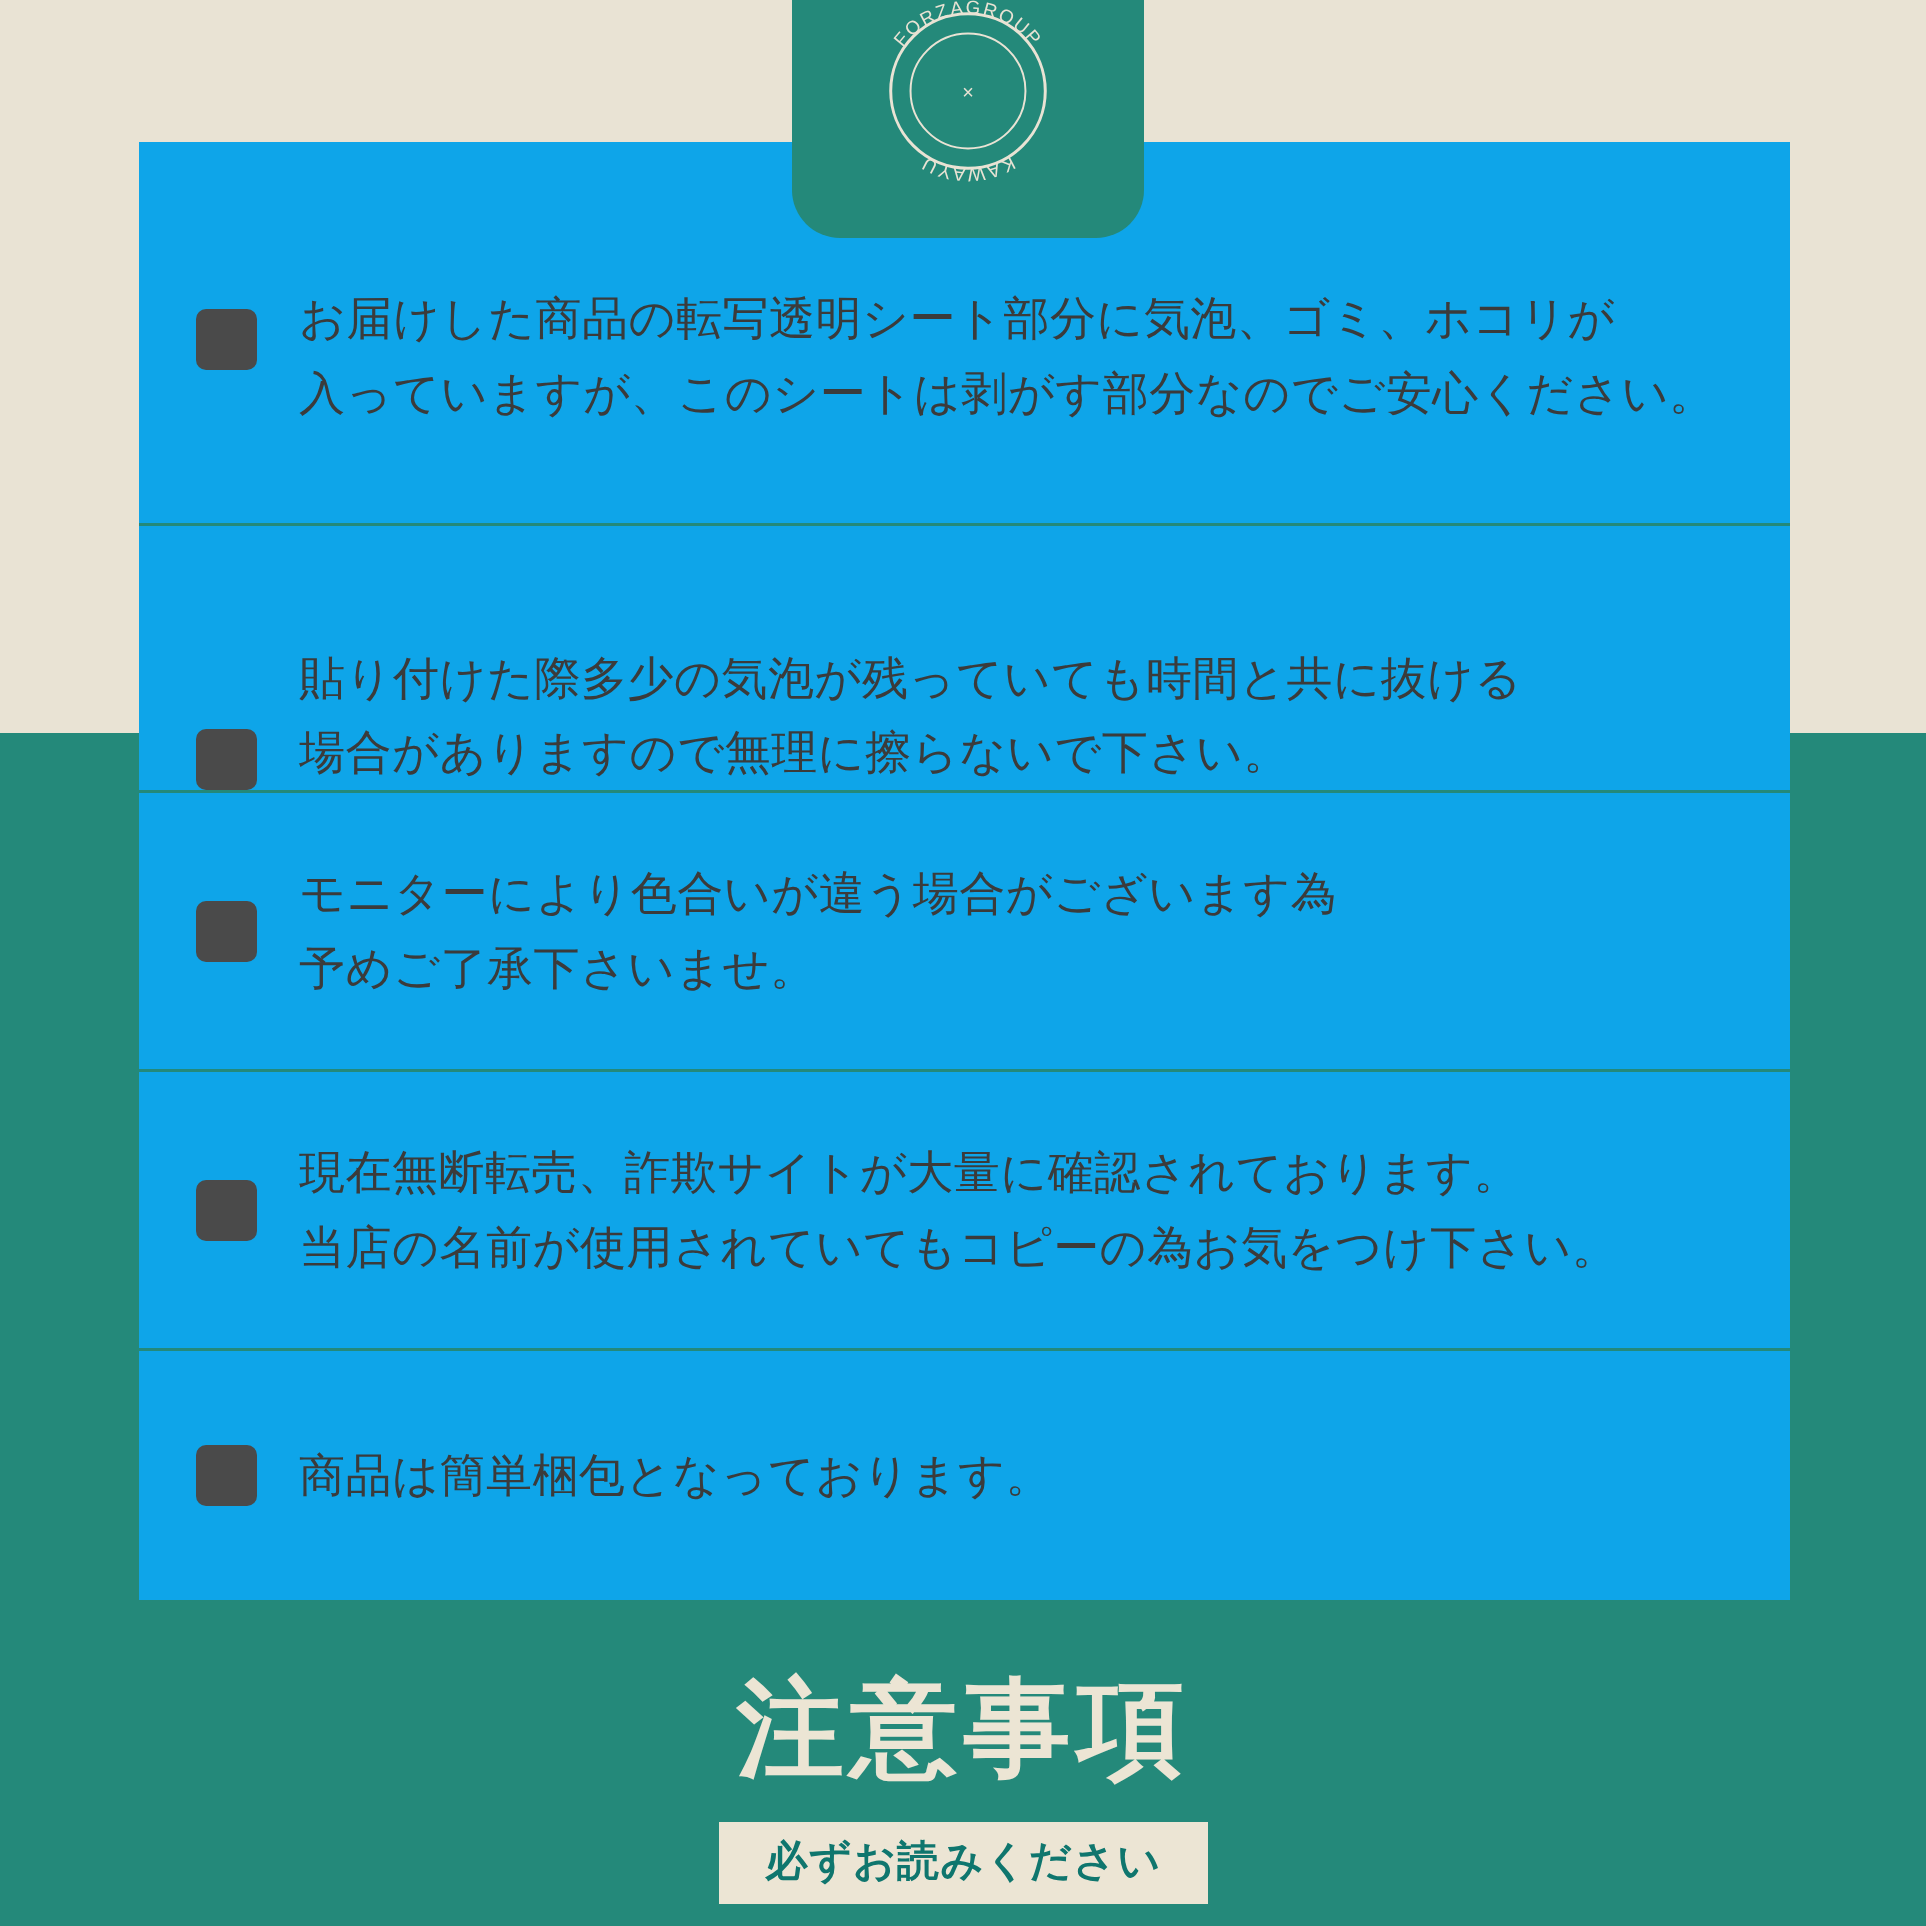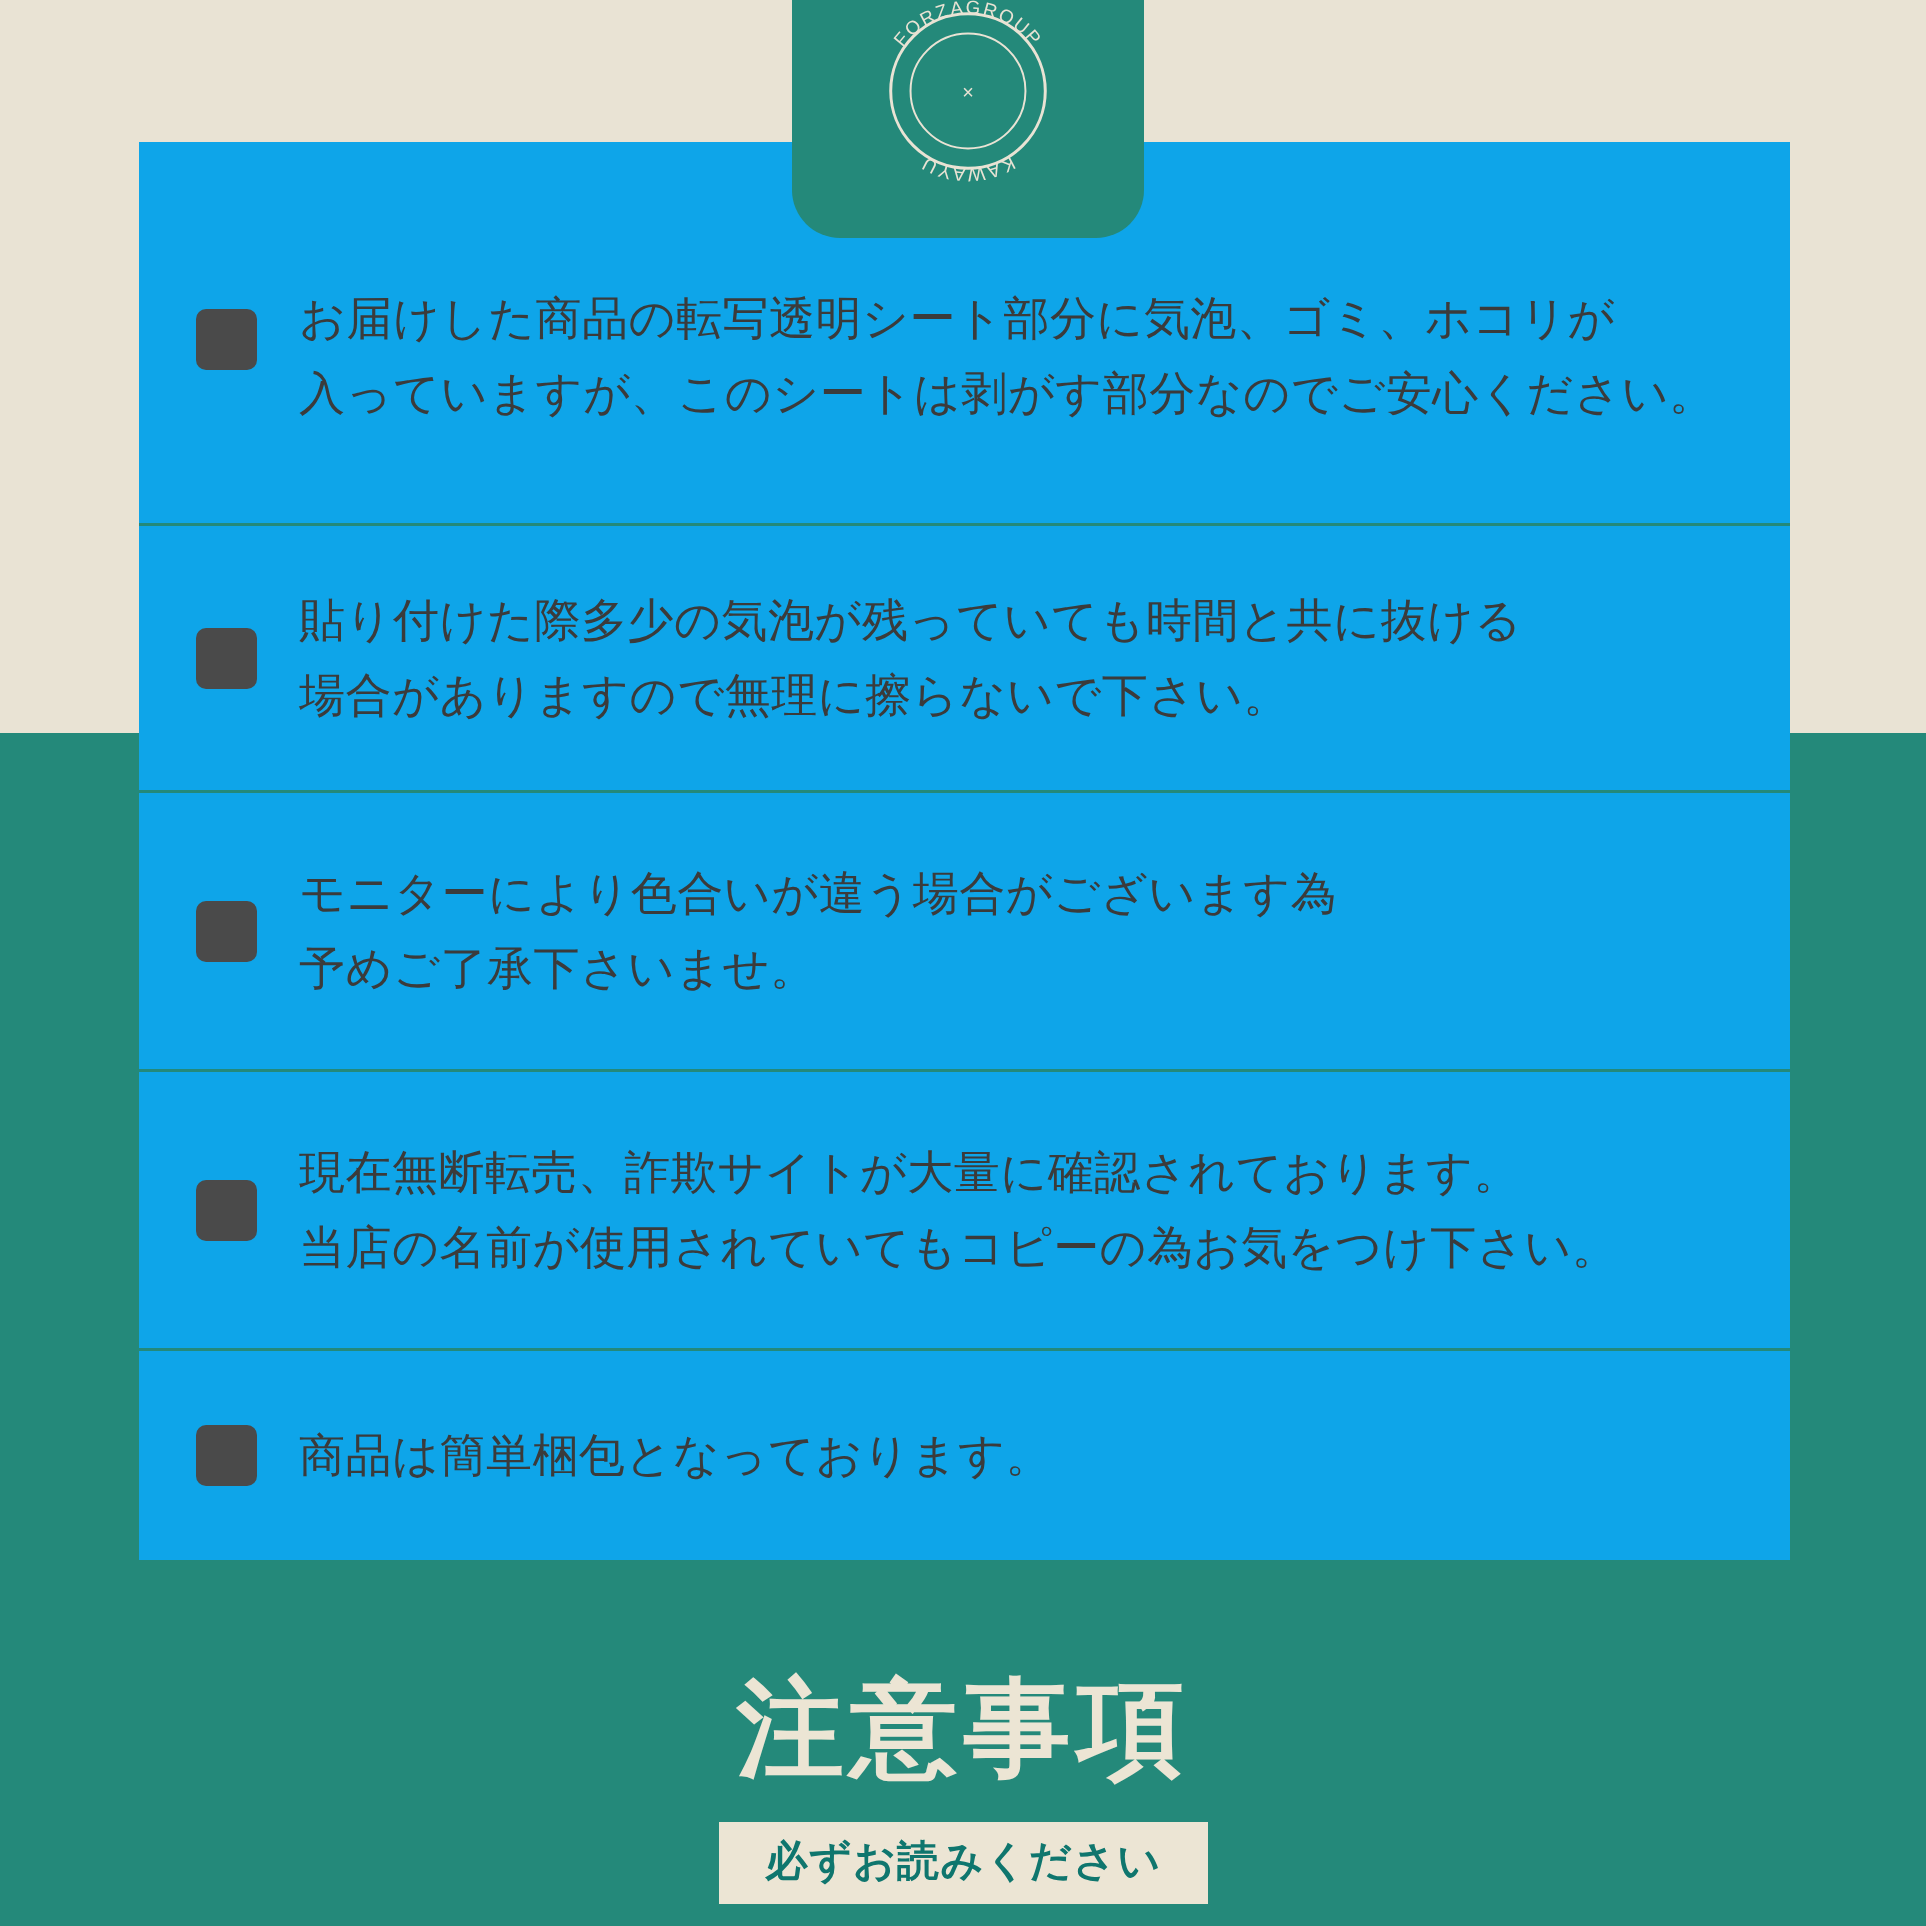--- a/index.html
+++ b/index.html
@@ -68,24 +68,24 @@
     align-items: center;
     box-sizing: border-box;
     padding: 0 40px 0 57px;
     border-bottom: 3px solid #24897a;
   }
   .row:last-child {
     border-bottom: none;
   }
 
   .row-0 { height: 384px; padding-top: 139px; align-items: flex-start; }
-  .row-1 { height: 267px; }
+  .row-1 { height: 267px; align-items: flex-end; }
   .row-2 { height: 279px; }
   .row-3 { height: 279px; }
-  .row-4 { height: 209px; }
+  .row-4 { height: 249px; }
 
   .bullet {
     flex: 0 0 auto;
     width: 61px;
     height: 61px;
     background: #4a4a4a;
     border-radius: 10px;
     margin-right: 42px;
   }
   .row-0 .bullet { margin-top: 28px; }

